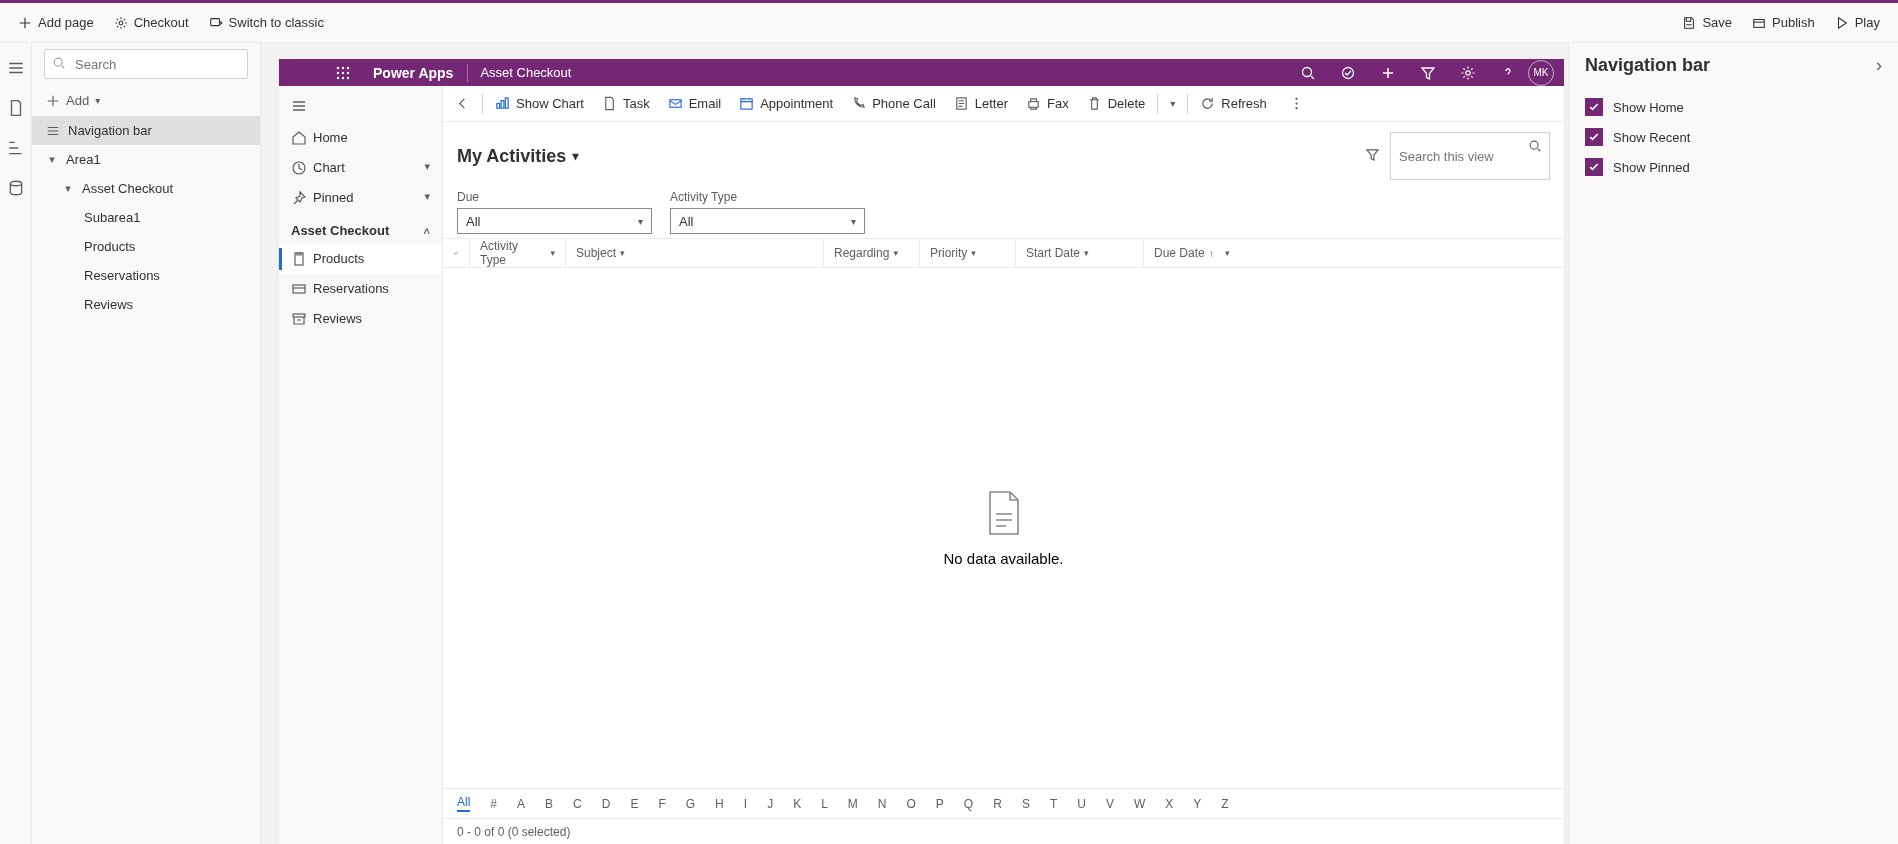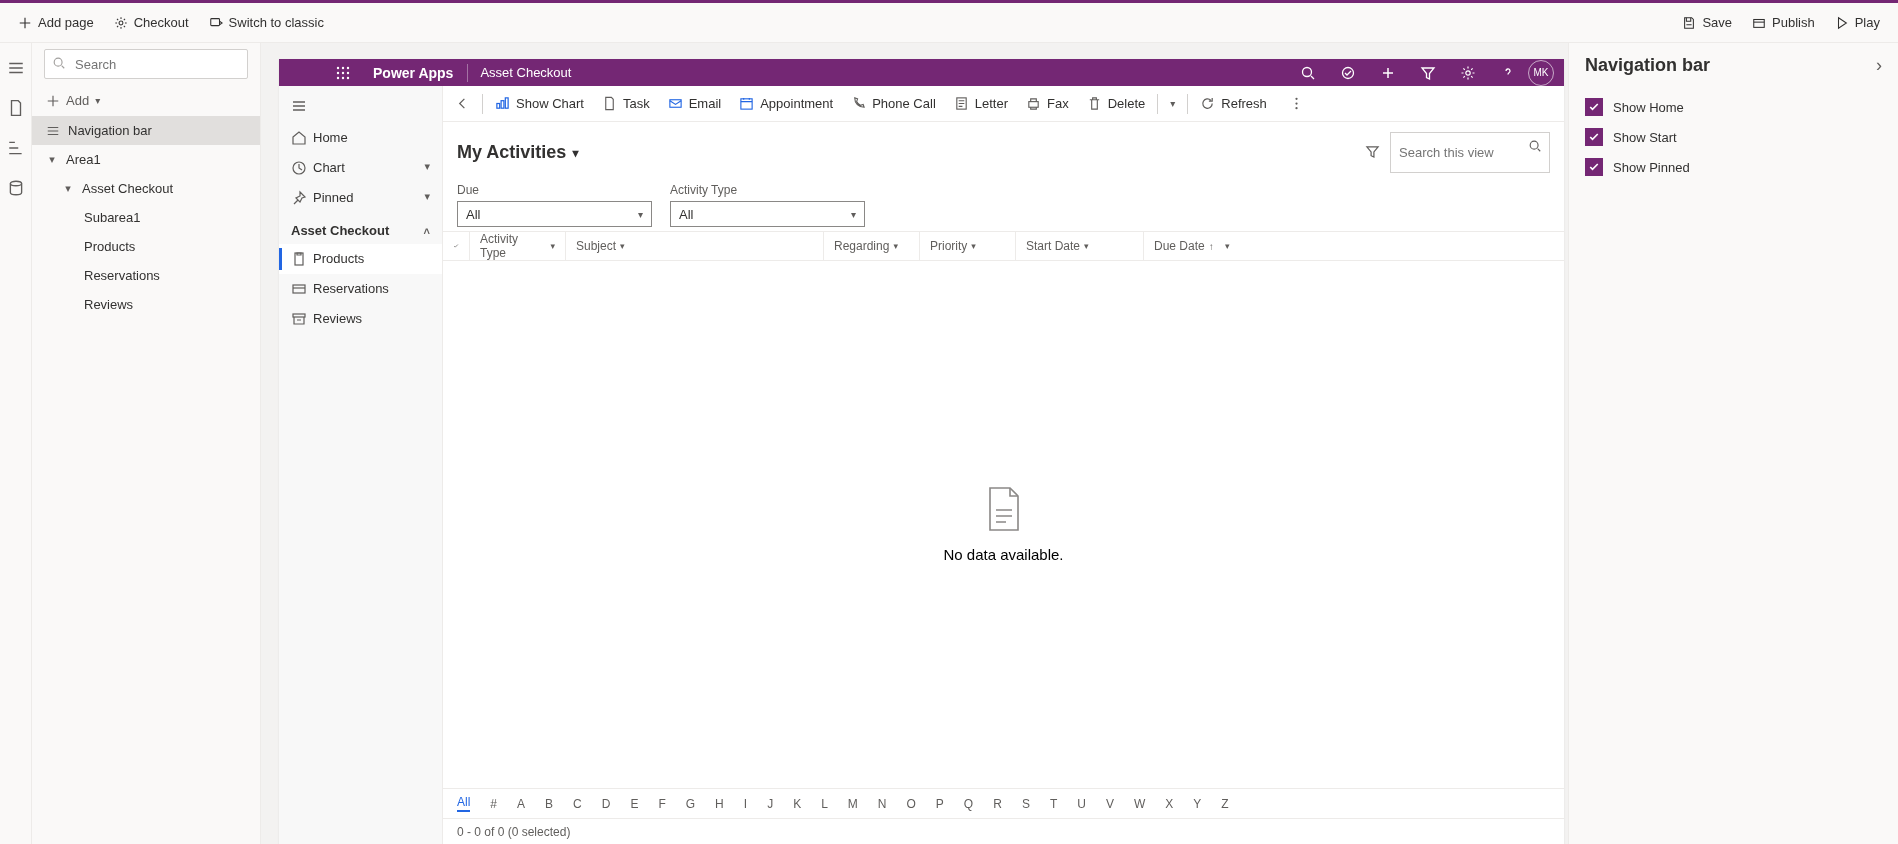--- a/index.html
+++ b/index.html
@@ -58,21 +58,21 @@
 .content { flex:1; display:flex; flex-direction:column; overflow:hidden; }
 .cmdbar { height:36px; border-bottom:1px solid #edebe9; display:flex; align-items:center; padding: 0 4px; gap:2px; }
 .cmd-btn { display:flex; align-items:center; gap:6px; padding:6px 8px; font-size:13px; cursor:pointer; color:#323130; }
 .cmd-btn svg { width:15px; height:15px; }
 .cmd-sep { width:1px; height:20px; background:#d2d0ce; margin:0 2px; }
 
 .view-head { padding: 10px 14px 0 14px; display:flex; align-items:center; justify-content:space-between; }
 .view-title { font-size:18px; font-weight:600; display:flex; align-items:center; gap:6px; cursor:pointer; }
 .view-right { display:flex; align-items:center; gap:10px; }
 .search-view { position:relative; }
-.search-view input { width:160px; height:41px; border:1px solid #d2d0ce; padding:4px 28px 4px 8px; font-size:13px; }
+.search-view input { width:160px; height:48px; border:1px solid #d2d0ce; padding:4px 28px 4px 8px; font-size:13px; }
 .search-view .sicon { position:absolute; right:8px; top:7px; color:#605e5c; }
 
 .filters { padding: 10px 14px 4px 14px; display:flex; gap:18px; }
 .filter-block { display:flex; flex-direction:column; gap:4px; }
 .filter-label { font-size:12px; color:#605e5c; }
 .filter-select { width:195px; height:26px; border:1px solid #8a8886; background:#fff; display:flex; align-items:center; justify-content:space-between; padding:0 8px; font-size:13px; cursor:pointer; }
 
 .grid-head { height:30px; border-top:1px solid #edebe9; border-bottom:1px solid #edebe9; display:flex; align-items:center; color:#605e5c; font-size:12px; }
 .gh-cell { padding:0 10px; display:flex; align-items:center; gap:4px; border-left:1px solid #edebe9; height:100%; }
 .gh-cell:first-child { border-left:none; }
@@ -548,21 +548,21 @@
           </svg>
         </div>
       <span>Show Home</span>
     </div>
     <div class="rp-row">
       <div class="cbx">
           <svg viewBox="0 0 16 16" fill="none" stroke-width="2.2">
             <path d="M3 8l3 3 7-7"></path>
           </svg>
         </div>
-      <span>Show Start</span>
+      <span>Show Recent</span>
     </div>
     <div class="rp-row">
       <div class="cbx">
           <svg viewBox="0 0 16 16" fill="none" stroke-width="2.2">
             <path d="M3 8l3 3 7-7"></path>
           </svg>
         </div>
       <span>Show Pinned</span>
     </div>
   </div>

